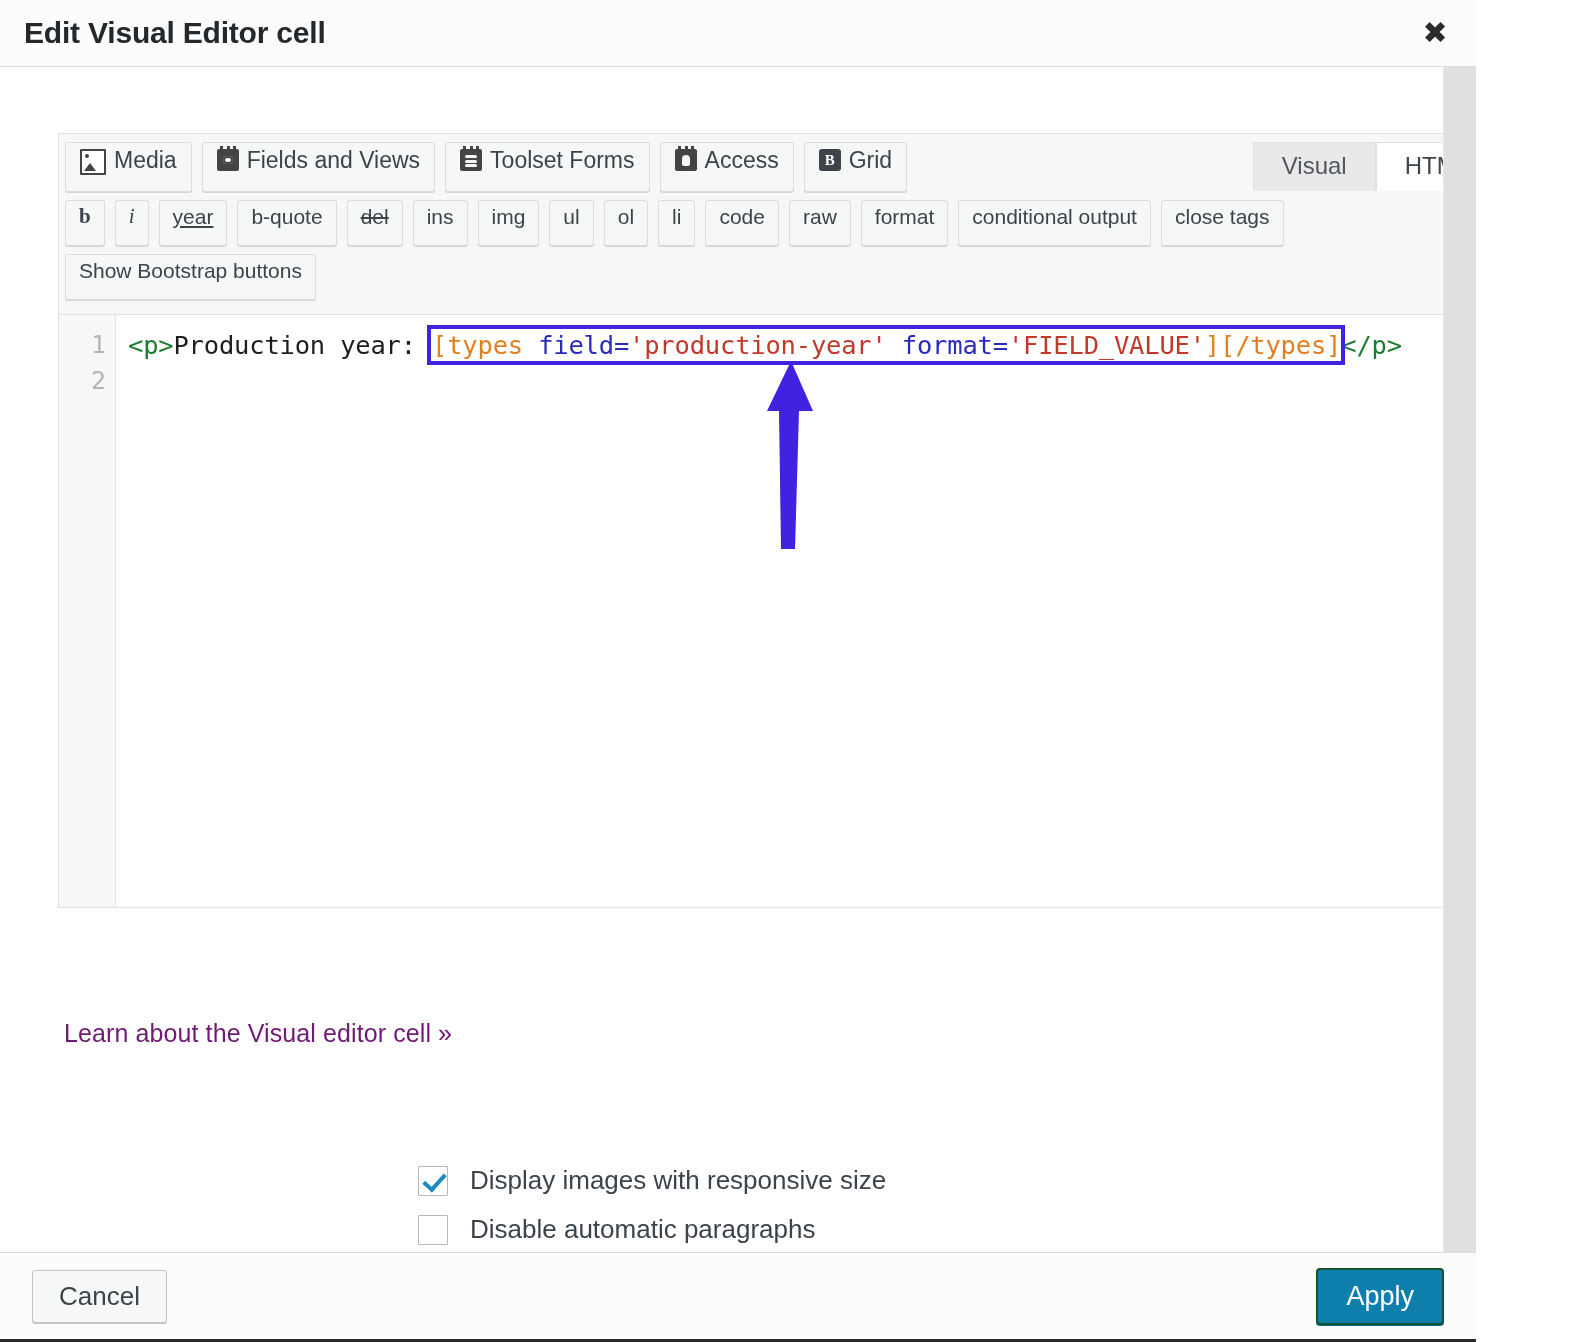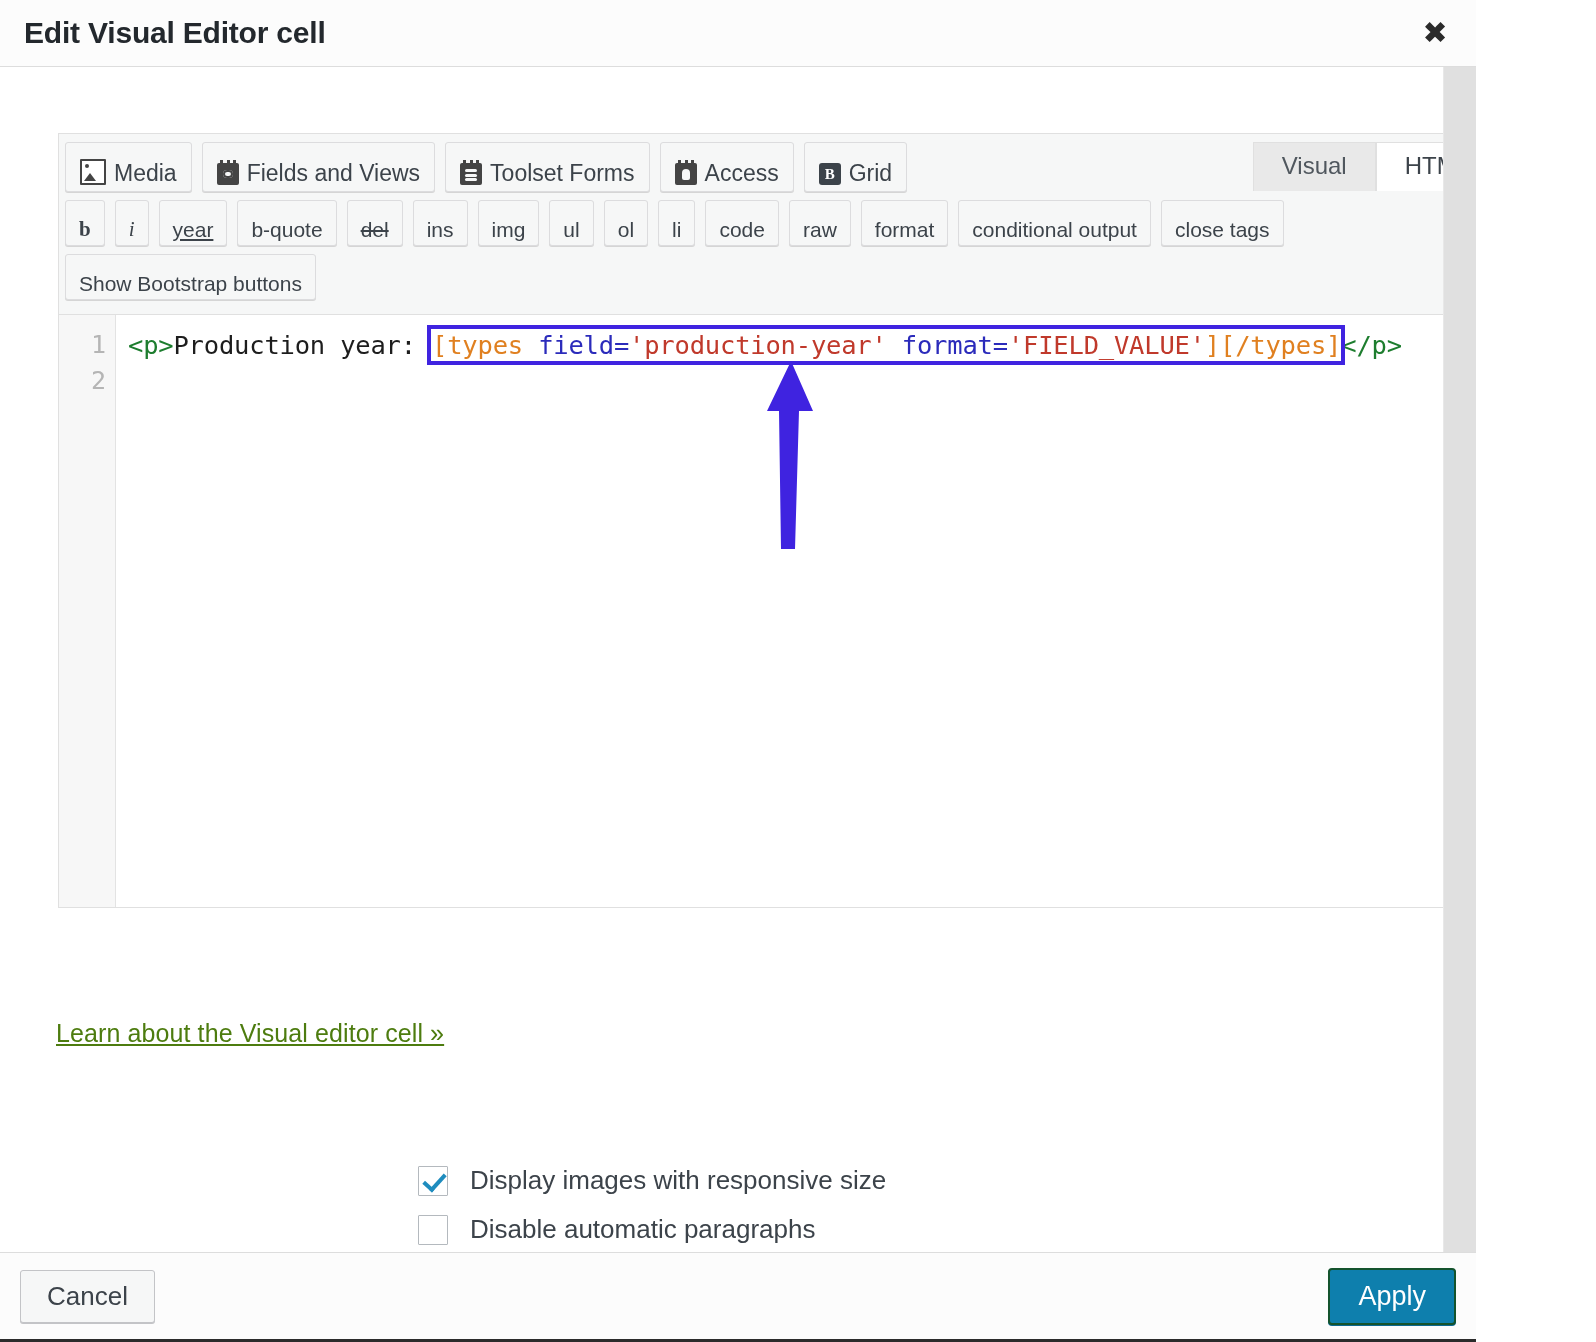--- a/index.html
+++ b/index.html
@@ -120,21 +120,21 @@
     border: 1px solid #dcdcde;
     border-radius: 3px;
     box-shadow: 0 1px 0 #d5d5d5;
     font-family: "Liberation Sans", sans-serif;
     font-size: 23px;
     color: #3c434a;
     padding: 6px 14px;
     height: 50px;
     box-sizing: border-box;
     display: inline-flex;
-    align-items: flex-end;
+    align-items: flex-start;
     gap: 8px;
     cursor: pointer;
     white-space: nowrap;
     line-height: 1;
   }
   .tb-btn.small {
     font-size: 21px;
     padding: 5px 13px;
     height: 46px;
   }
@@ -303,25 +303,24 @@
     left: 702px;
     top: 38px;
     width: 60px;
     height: 200px;
     pointer-events: none;
   }
 
   
   .learn-link {
     position: absolute;
-    left: 56px;
+    left: 64px;
     top: 952px;
     font-size: 25px;
-    color: #4d7c0f;
-    text-decoration: underline;
+    color: #701a75;
     cursor: pointer;
     letter-spacing: 0.1px;
   }
 
   
   .options {
     position: absolute;
     left: 418px;
     top: 1098px;
   }
@@ -359,21 +358,21 @@
   
   .footer {
     height: 90px;
     min-height: 90px;
     background: #fcfcfc;
     border-top: 1px solid #dddddd;
     border-bottom: 3px solid #2b2b2b;
     display: flex;
     align-items: center;
     justify-content: space-between;
-    padding: 0 20px;
+    padding: 0 32px;
     box-sizing: border-box;
   }
   .btn-cancel {
     background: #f6f7f7;
     border: 1px solid #c3c4c7;
     border-radius: 3px;
     box-shadow: 0 1px 0 #c3c4c7;
     font-size: 26px;
     color: #3c434a;
     padding: 10px 26px;

